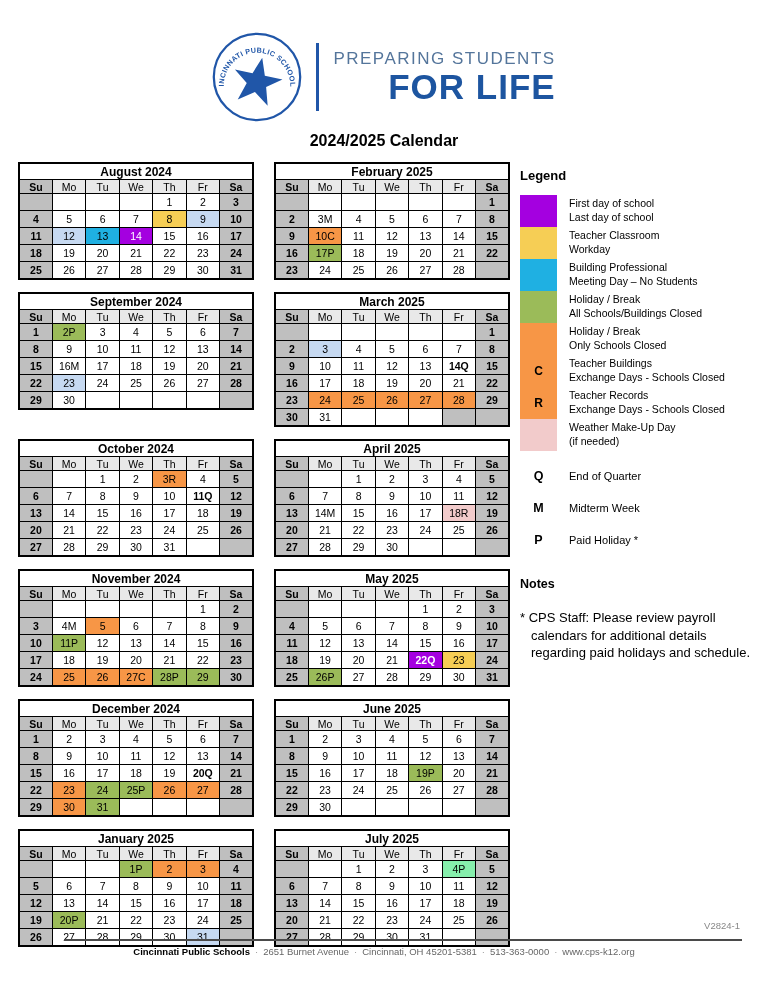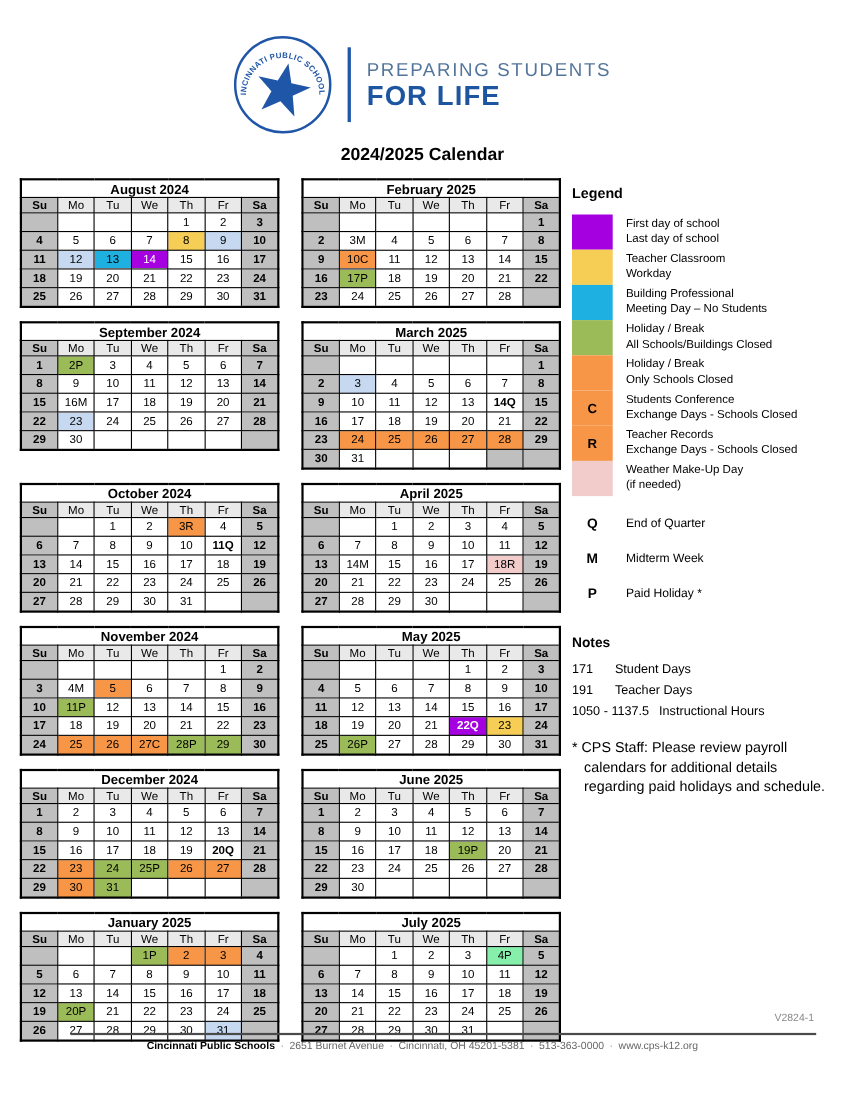--- a/index.html
+++ b/index.html
@@ -4,21 +4,21 @@
 <style>
   html,body{margin:0;padding:0;background:#fff;}
   .page{position:relative;width:768px;height:994px;background:#fff;overflow:hidden;
         font-family:"Liberation Sans",sans-serif;color:#000;}
   
   .header{padding-top:32px;text-align:center;}
   .logo-row{display:flex;align-items:center;justify-content:center;gap:14px;}
   .logo-divider{width:3px;height:68px;background:#2056A8;}
   .tagline{text-align:left;}
   .tag1{font-size:17px;letter-spacing:1.5px;color:#54759B;font-weight:500;}
-  .tag2{font-size:25px;font-weight:bold;letter-spacing:1px;color:#1D55A0;line-height:1.05;}
+  .tag2{font-size:35px;font-weight:bold;letter-spacing:1px;color:#1D55A0;line-height:1.05;text-align:right;}
   .page-title{margin-top:10px;font-size:16px;font-weight:bold;}
   
   .main{display:flex;padding-left:18px;margin-top:12px;}
   .months-grid{width:492px;flex:none;}
   .month-pair{display:flex;gap:20px;margin-bottom:12px;align-items:flex-start;}
   table.month{border-collapse:collapse;width:241px;table-layout:fixed;border:2px solid #000;}
   .month td,.month th{border:1px solid #000;text-align:center;font-size:10.5px;padding:0;height:16px;overflow:hidden;}
   .month .mtitle{font-weight:bold;font-size:12px;height:15px;background:#fff;}
   .month th.dh{background:#E9E9E9;font-weight:normal;height:13px;}
   .month th.dh.we{background:#BFBFBF;font-weight:bold;}
@@ -860,21 +860,21 @@
           <div class="li">
             <div class="sw" style="background: rgb(247, 150, 70);"></div>
             <div class="li-label">
               <div>Holiday / Break</div>
               <div>Only Schools Closed</div>
             </div>
           </div>
           <div class="li">
             <div class="sw" style="background: rgb(247, 150, 70);">C</div>
             <div class="li-label">
-              <div>Students Conference</div>
+              <div>Teacher Buildings</div>
               <div>Exchange Days - Schools Closed</div>
             </div>
           </div>
           <div class="li">
             <div class="sw" style="background: rgb(247, 150, 70);">R</div>
             <div class="li-label">
               <div>Teacher Records</div>
               <div>Exchange Days - Schools Closed</div>
             </div>
           </div>
@@ -894,25 +894,20 @@
           <div class="ls">
             <div class="sym">M</div>
             <div class="ls-label">Midterm Week</div>
           </div>
           <div class="ls">
             <div class="sym">P</div>
             <div class="ls-label">Paid Holiday *</div>
           </div>
         </div>
       <div class="notes-title">Notes</div>
-      <div>
-          <div class="note-row"><span class="num">171</span><span>Student Days</span></div>
-          <div class="note-row"><span class="num">191</span><span>Teacher Days</span></div>
-          <div class="note-row"><span class="num">1050 - 1137.5</span><span>Instructional Hours</span></div>
-        </div>
       <div class="footnote">* CPS Staff: Please review payroll calendars for additional details regarding paid holidays and schedule.</div>
     </div>
   </div>
 
   <div class="footer">
     <div class="version">V2824-1</div>
     <div class="footer-line"></div>
     <div class="footer-text"><span class="org">Cincinnati Public Schools</span><span class="sep">·</span><span>2651 Burnet Avenue</span><span class="sep">·</span><span>Cincinnati, OH 45201-5381</span><span class="sep">·</span><span>513-363-0000</span><span class="sep">·</span><span>www.cps-k12.org</span></div>
   </div>
 

